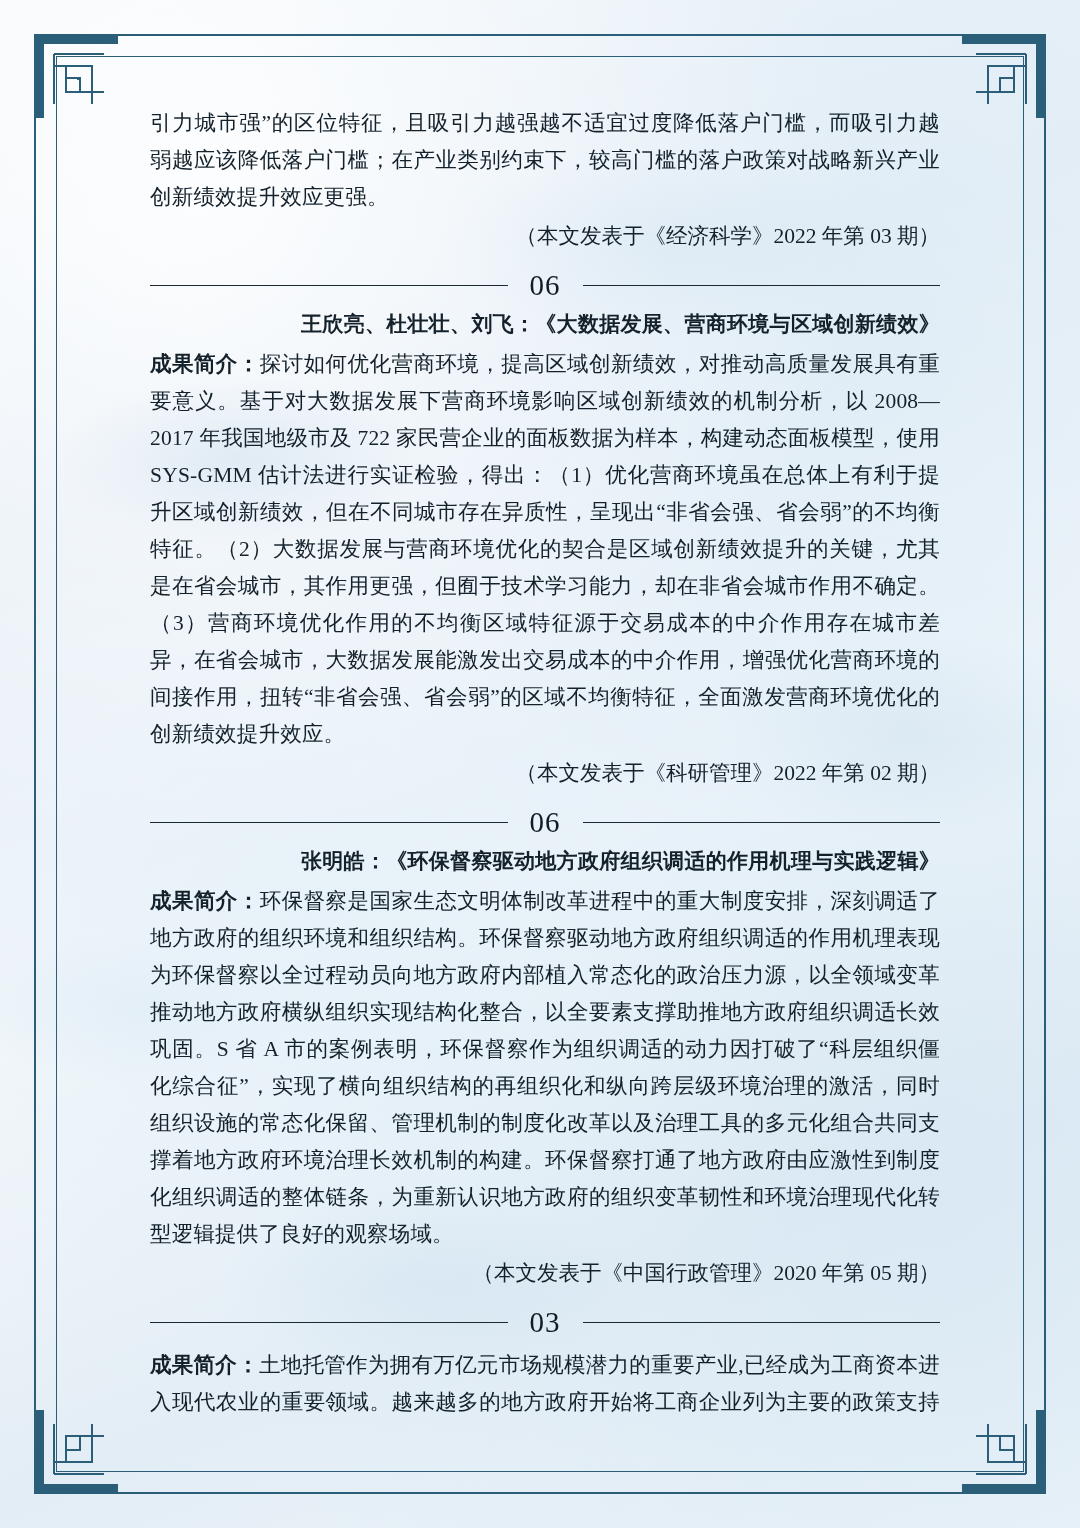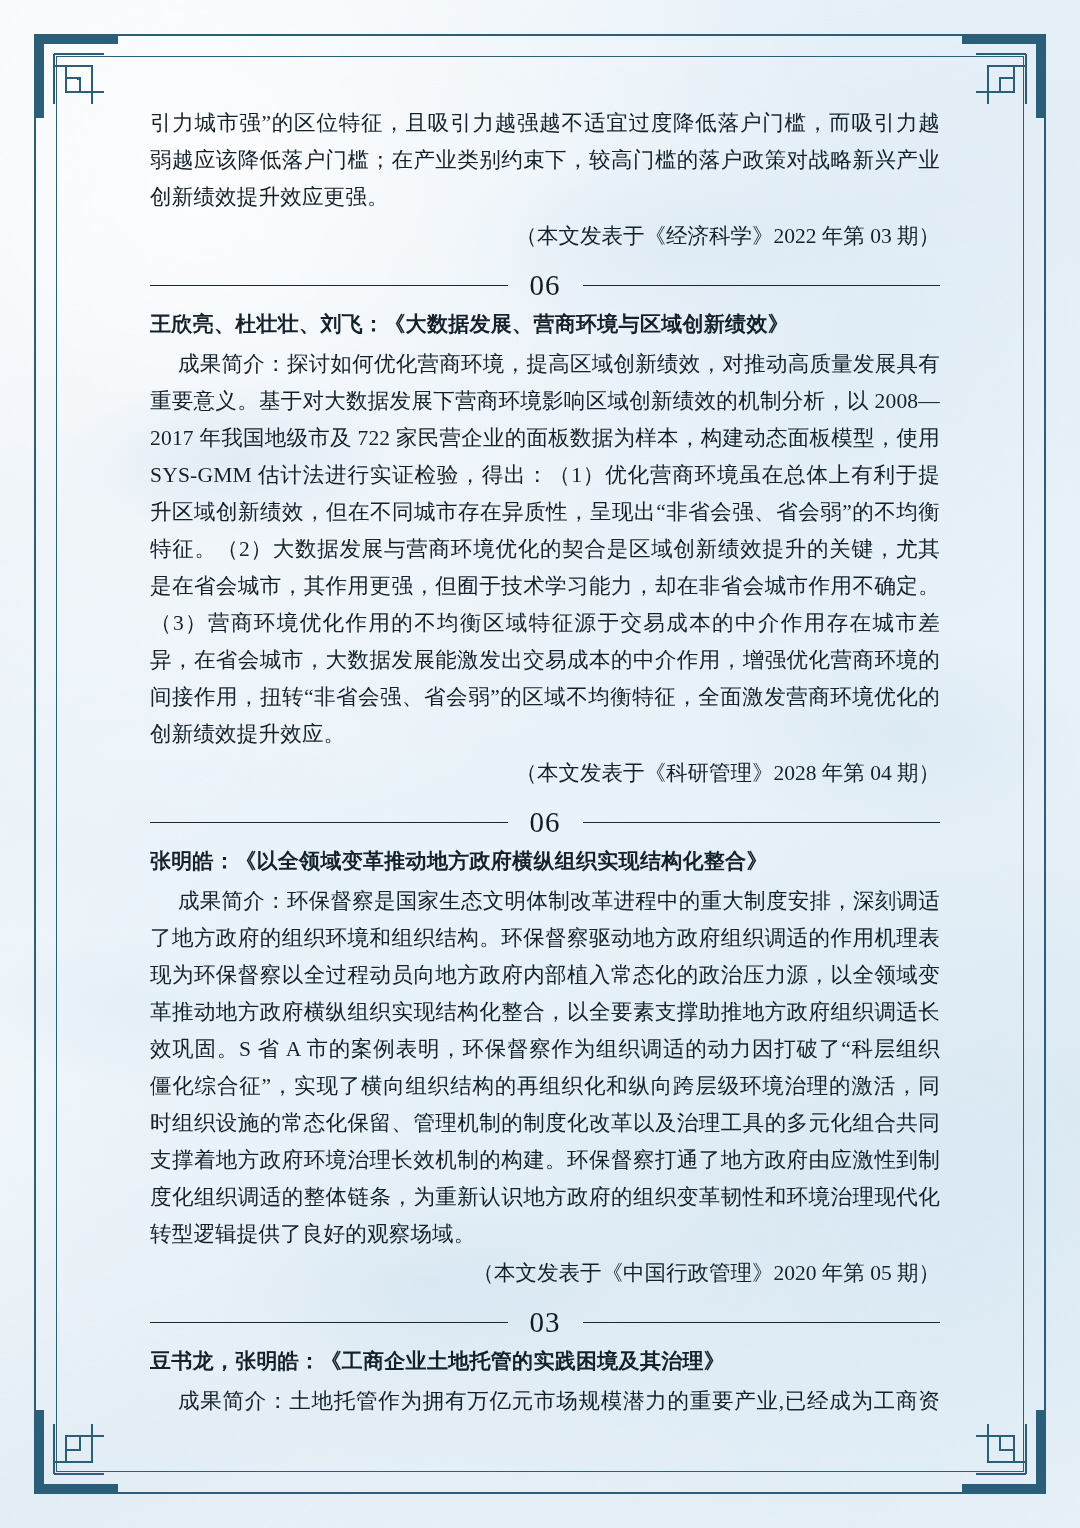--- a/index.html
+++ b/index.html
@@ -75,22 +75,21 @@
   }
   p.body {
     margin: 0;
     font-size: 21.5px;
     line-height: 37px;
     text-align: justify;
     text-justify: inter-ideograph;
     letter-spacing: 0.2px;
   }
   .lead {
-    font-weight: normal;
-    margin-left: 28px;
+    font-weight: bold;
   }
   .note {
     margin: 2px 0 0 0;
     font-size: 21.5px;
     line-height: 37px;
     text-align: right;
   }
   .sec-divider {
     display: flex;
     align-items: center;
@@ -105,21 +104,21 @@
     font-size: 29px;
     line-height: 1;
     padding: 0 22px;
     letter-spacing: 1px;
     color: #111c24;
   }
   .entry-title {
     margin: 10px 0 8px 0;
     font-size: 21px;
     font-weight: bold;
-    text-align: left;
+    text-align: right;
     letter-spacing: 0.3px;
     font-family: Liberation Mono, monospace;
   }
 </style>
 </head>
 <body>
 
 <div class="page">
   <div class="texture"></div>
 
@@ -175,37 +174,36 @@
 
     <div class="sec-divider">
       <span class="line"></span>
       <span class="num">06</span>
       <span class="line"></span>
     </div>
     <h2 class="entry-title">王欣亮、杜壮壮、刘飞：《大数据发展、营商环境与区域创新绩效》</h2>
     <p class="body">
       <span class="lead">成果简介：</span><span>探讨如何优化营商环境，提高区域创新绩效，对推动高质量发展具有重要意义。基于对大数据发展下营商环境影响区域创新绩效的机制分析，以 2008—2017 年我国地级市及 722 家民营企业的面板数据为样本，构建动态面板模型，使用 SYS-GMM 估计法进行实证检验，得出：（1）优化营商环境虽在总体上有利于提升区域创新绩效，但在不同城市存在异质性，呈现出“非省会强、省会弱”的不均衡特征。（2）大数据发展与营商环境优化的契合是区域创新绩效提升的关键，尤其是在省会城市，其作用更强，但囿于技术学习能力，却在非省会城市作用不确定。（3）营商环境优化作用的不均衡区域特征源于交易成本的中介作用存在城市差异，在省会城市，大数据发展能激发出交易成本的中介作用，增强优化营商环境的间接作用，扭转“非省会强、省会弱”的区域不均衡特征，全面激发营商环境优化的创新绩效提升效应。</span>
     </p>
-    <p class="note">（本文发表于《科研管理》2028 年第 04 期）</p>
+    <p class="note">（本文发表于《科研管理》2022 年第 02 期）</p>
 
     <div class="sec-divider">
       <span class="line"></span>
       <span class="num">06</span>
       <span class="line"></span>
     </div>
-    <h2 class="entry-title">张明皓：《以全领域变革推动地方政府横纵组织实现结构化整合》</h2>
+    <h2 class="entry-title">张明皓：《环保督察驱动地方政府组织调适的作用机理与实践逻辑》</h2>
     <p class="body">
       <span class="lead">成果简介：</span><span>环保督察是国家生态文明体制改革进程中的重大制度安排，深刻调适了地方政府的组织环境和组织结构。环保督察驱动地方政府组织调适的作用机理表现为环保督察以全过程动员向地方政府内部植入常态化的政治压力源，以全领域变革推动地方政府横纵组织实现结构化整合，以全要素支撑助推地方政府组织调适长效巩固。S 省 A 市的案例表明，环保督察作为组织调适的动力因打破了“科层组织僵化综合征”，实现了横向组织结构的再组织化和纵向跨层级环境治理的激活，同时组织设施的常态化保留、管理机制的制度化改革以及治理工具的多元化组合共同支撑着地方政府环境治理长效机制的构建。环保督察打通了地方政府由应激性到制度化组织调适的整体链条，为重新认识地方政府的组织变革韧性和环境治理现代化转型逻辑提供了良好的观察场域。</span>
     </p>
     <p class="note">（本文发表于《中国行政管理》2020 年第 05 期）</p>
 
     <div class="sec-divider">
       <span class="line"></span>
       <span class="num">03</span>
       <span class="line"></span>
     </div>
-    <h2 class="entry-title">豆书龙，张明皓：《工商企业土地托管的实践困境及其治理》</h2>
     <p class="body">
       <span class="lead">成果简介：</span><span>土地托管作为拥有万亿元市场规模潜力的重要产业,已经成为工商资本进入现代农业的重要领域。越来越多的地方政府开始将工商企业列为主要的政策支持对象,但在实践中,工商企业土地托管却遭遇困境。以山东省平安县丰收公社为研究案例,运用"科层理性-关系理性"理论框架分析工商企业土地托管遭遇困境的深层次原因。研究发现:政策支持形式化和部门之间的职能冲突是导致丰收公社土地托管遭遇困境的直接原因;历史因素累积使地方政府形成了规模农业的发展惯性,这是导致工商企业土地托管遭遇困境的历史原因;相关主体的关</span>
     </p>
 
   </div>
 </div>
 
 </body></html>

